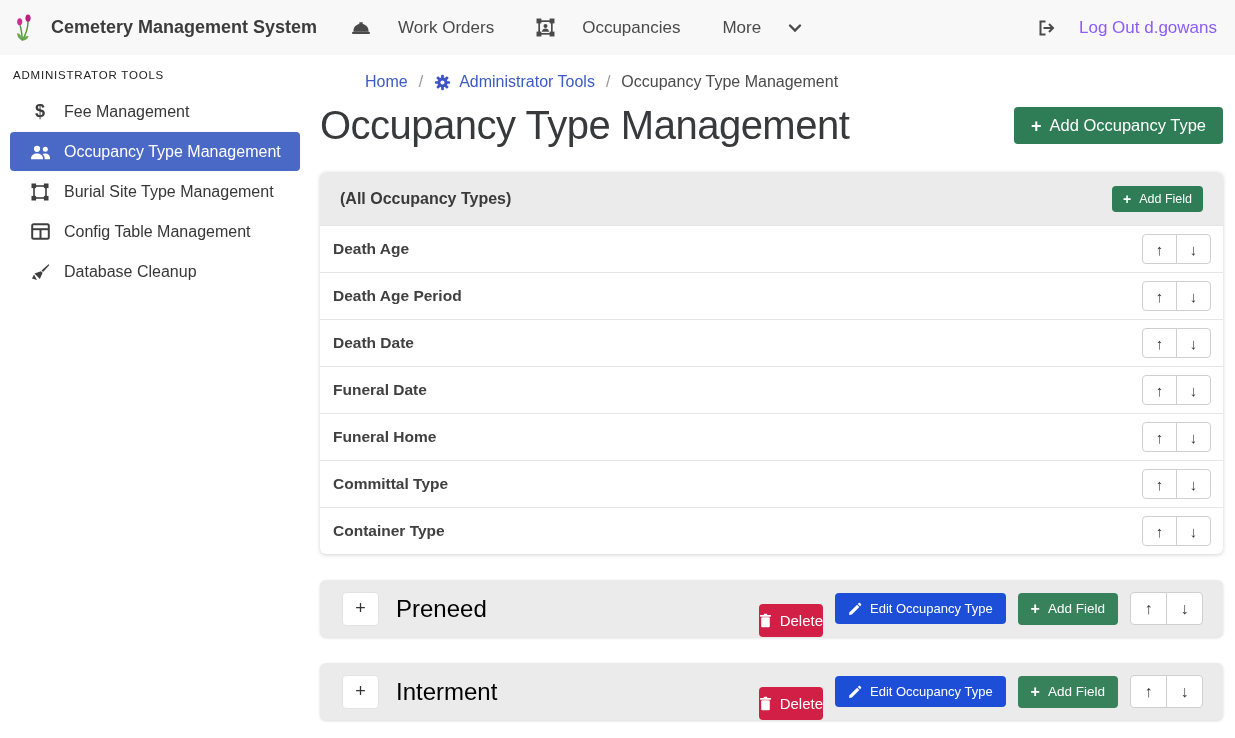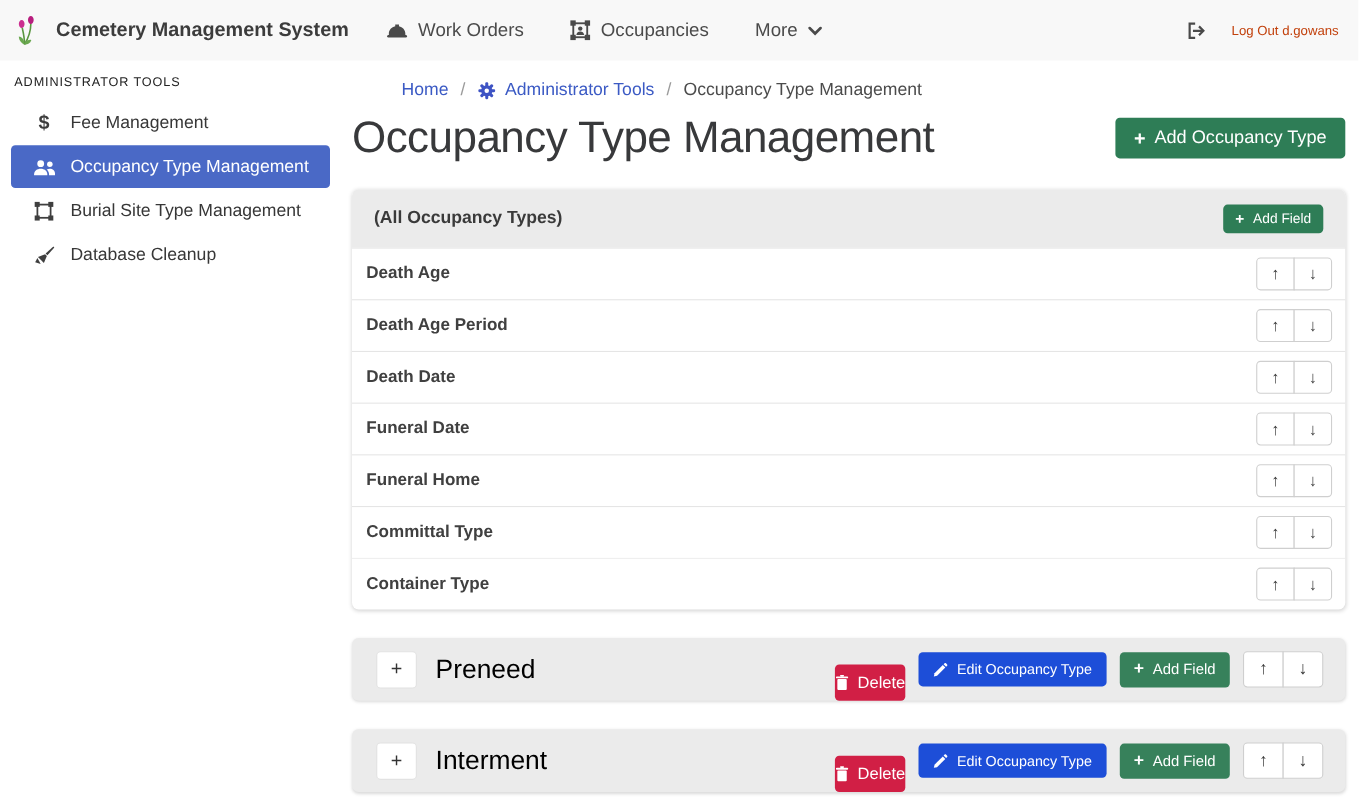--- a/index.html
+++ b/index.html
@@ -5,24 +5,24 @@
   * { box-sizing: border-box; margin: 0; padding: 0; }
   html, body { width: 1235px; height: 738px; overflow: hidden; background: #fff;
     font-family: "Liberation Sans", sans-serif; color: #3a3a3a; }
 
   
   .navbar { height: 55px; background: #f8f8f8; display: flex; align-items: center;
     padding: 0 14px; }
   .brand { display: flex; align-items: center; gap: 10px; cursor: pointer; }
   .brand-text { font-size: 18px; font-weight: bold; color: #3c3c3c; }
   .nav-links { display: flex; align-items: center; margin-left: 34px; gap: 42px; }
-  .nav-link { display: flex; align-items: center; gap: 9px; font-size: 17px;
+  .nav-link { display: flex; align-items: center; gap: 27px; font-size: 17px;
     color: #4a4a4a; cursor: pointer; }
   .nav-right { margin-left: auto; display: flex; align-items: center; gap: 22px;
-    font-size: 12px; color: #c2410c; cursor: pointer; padding-right: 4px; }
+    font-size: 17px; color: #8b5cf6; cursor: pointer; padding-right: 4px; }
 
   
   .layout { display: flex; height: 683px; }
   .sidebar { width: 310px; flex: 0 0 310px; padding-top: 8px; }
   .sidebar-heading { font-size: 11.5px; letter-spacing: 0.8px; color: #222;
     padding: 6px 0 10px 13px; }
   .side-item { display: flex; align-items: center; gap: 13px; height: 39px;
     margin: 1px 10px; padding: 0 10px 0 19px; border-radius: 4px; cursor: pointer;
     font-size: 16px; color: #373737; }
   .side-item .ico { width: 22px; display: flex; justify-content: center; align-items: center; }
@@ -176,20 +176,30 @@
           <rect x="3" y="3" width="12" height="12" fill="none" stroke="#3f3f3f" stroke-width="1.6"></rect>
           <rect x="0.5" y="0.5" width="4.6" height="4.6" fill="#3f3f3f"></rect>
           <rect x="12.9" y="0.5" width="4.6" height="4.6" fill="#3f3f3f"></rect>
           <rect x="0.5" y="12.9" width="4.6" height="4.6" fill="#3f3f3f"></rect>
           <rect x="12.9" y="12.9" width="4.6" height="4.6" fill="#3f3f3f"></rect>
         </svg>
       </span>
       <span>Burial Site Type Management</span>
     </div>
 
+    <div class="side-item">
+      <span class="ico">
+        <svg width="19" height="17" viewBox="0 0 19 17">
+          <rect x="1.2" y="1.2" width="16.6" height="14.6" rx="1.5" fill="none" stroke="#3f3f3f" stroke-width="2"></rect>
+          <line x1="1.2" y1="6.2" x2="17.8" y2="6.2" stroke="#3f3f3f" stroke-width="2"></line>
+          <line x1="9.5" y1="6.2" x2="9.5" y2="15.8" stroke="#3f3f3f" stroke-width="2"></line>
+        </svg>
+      </span>
+      <span>Config Table Management</span>
+    </div>
 
     <div class="side-item">
       <span class="ico">
         <svg width="19" height="18" viewBox="0 0 19 18" fill="#3f3f3f">
           <path d="M17.5 1.2l-7 6.2 1.6 1.6 6.3-6.9z"></path>
           <path d="M10 8.2L3.5 10.6 8.9 16l2.7-6.2z"></path>
           <path d="M3 11.5L1 15.5l5 1.5z"></path>
         </svg>
       </span>
       <span>Database Cleanup</span>

